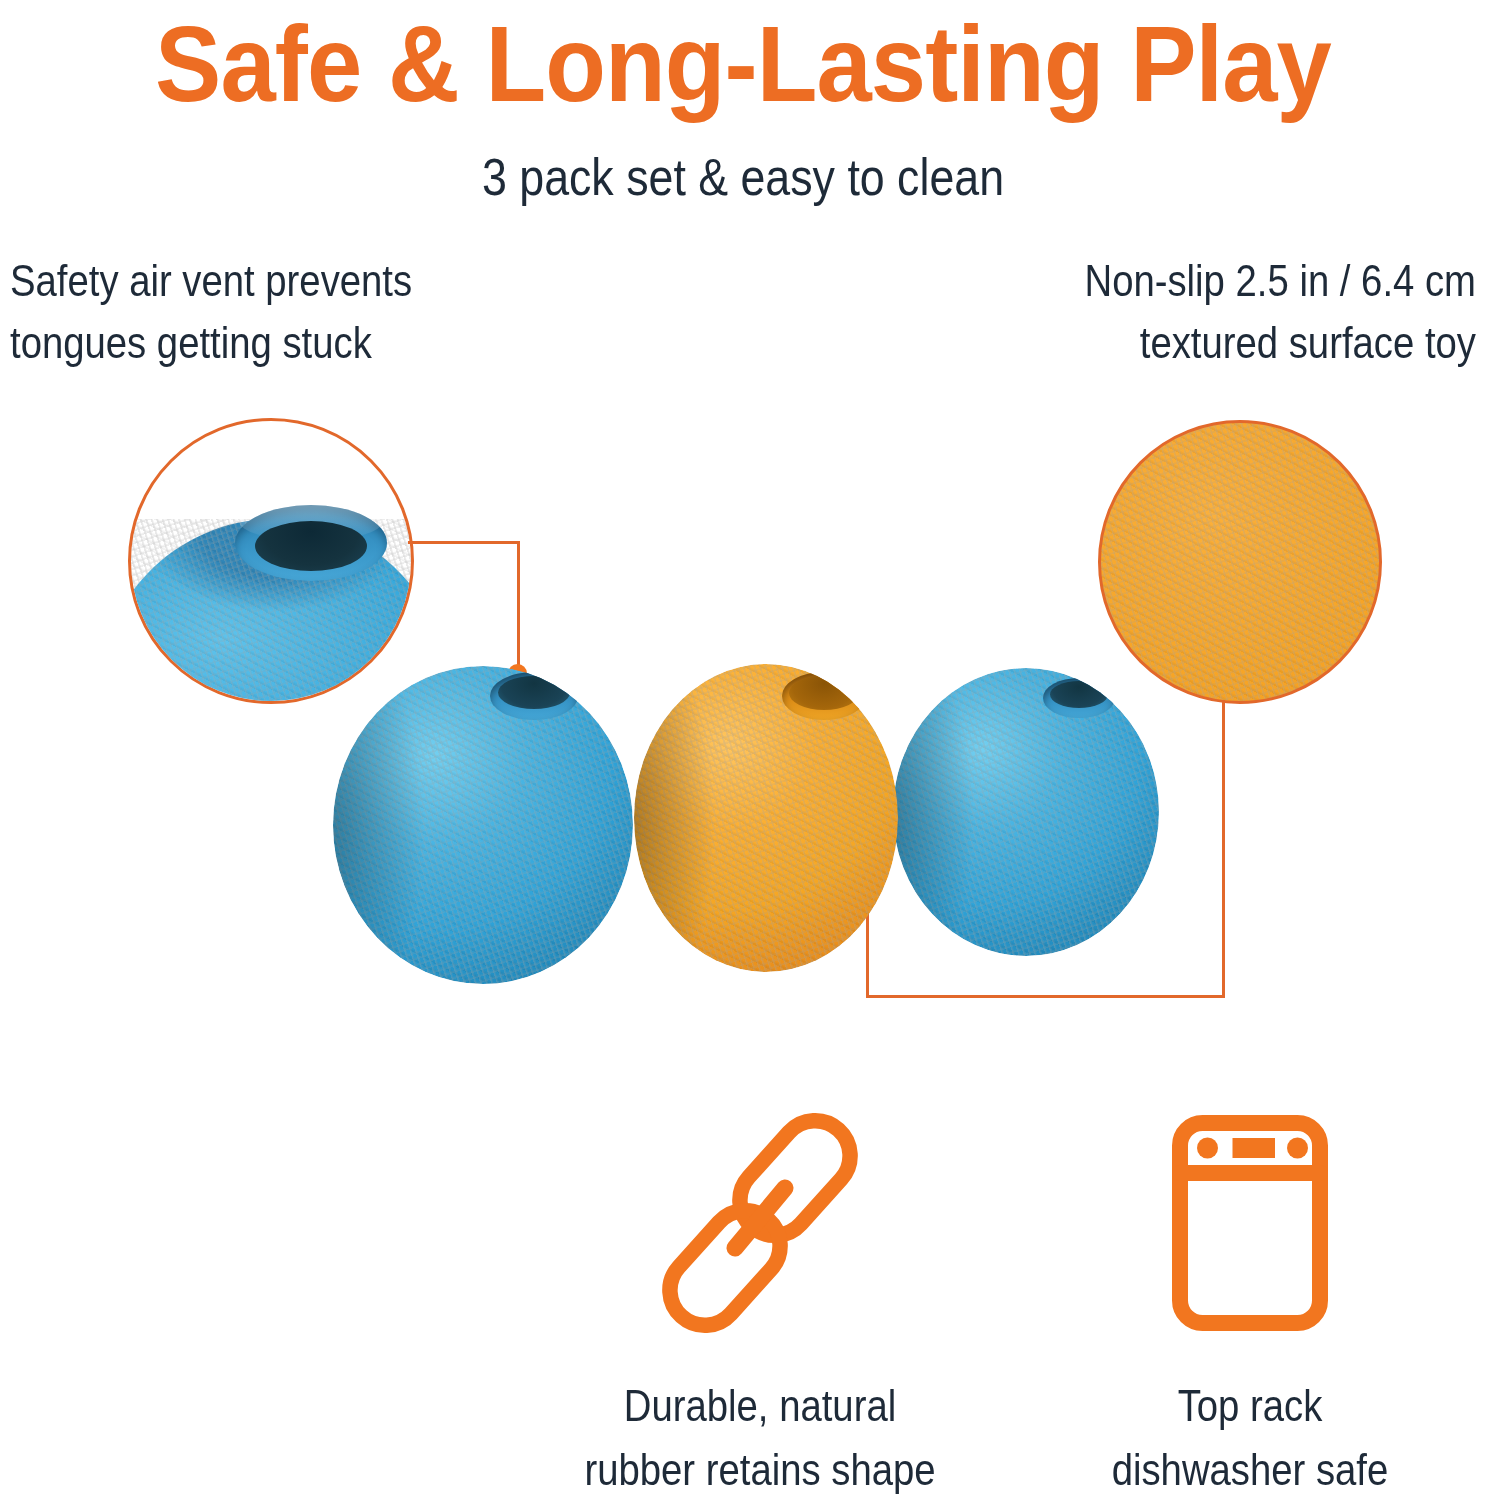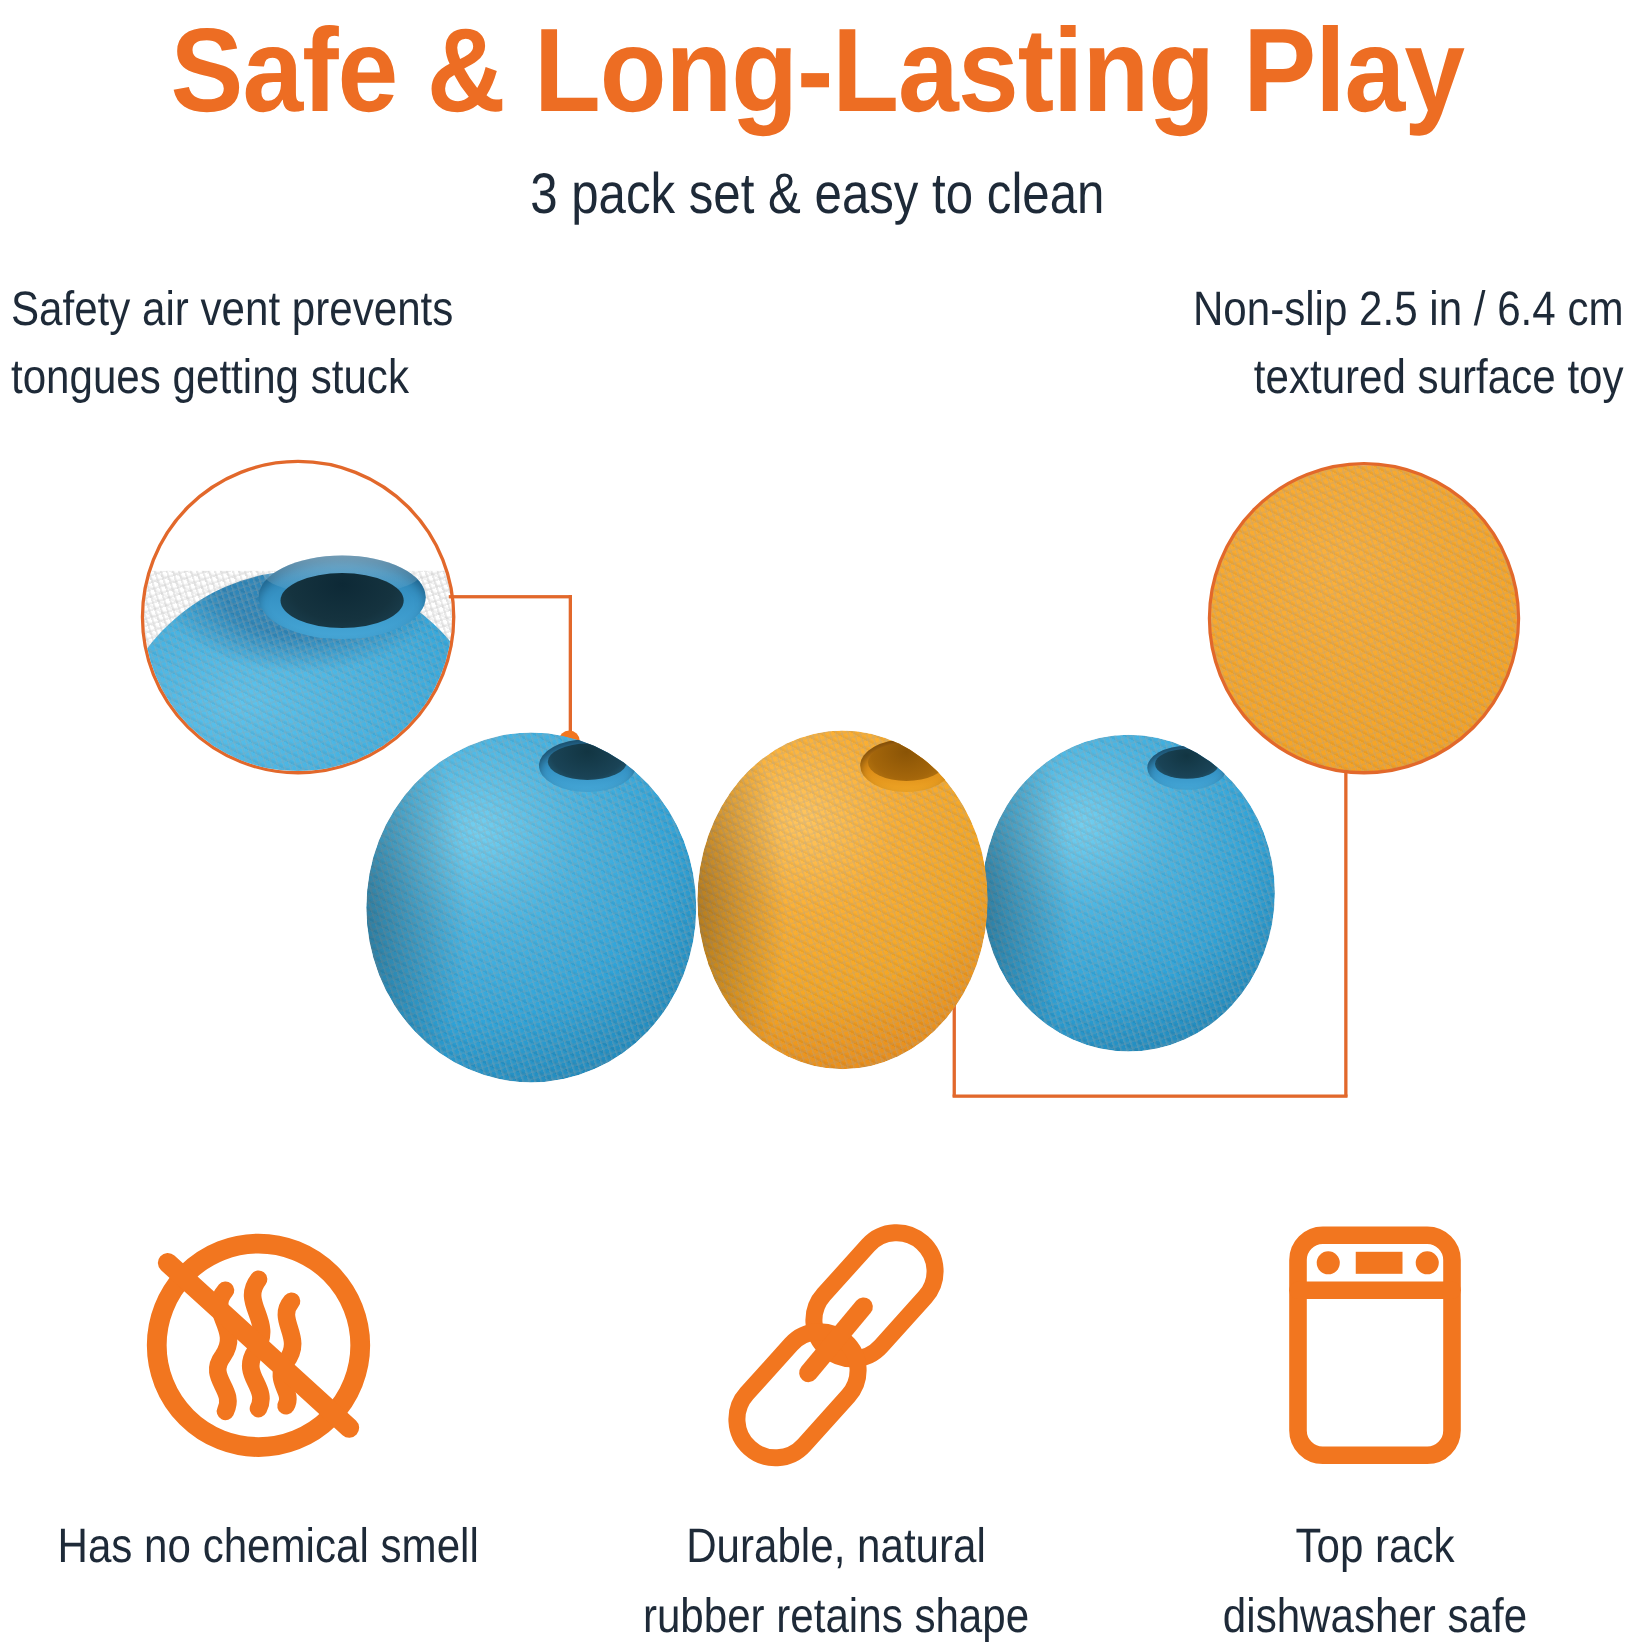--- a/index.html
+++ b/index.html
@@ -294,36 +294,20 @@
 
   <div class="ball ball-orange" style="left:634px; top:664px; width:264px; height:308px;">
     <div class="ball-surface"></div>
     <div class="tex"></div>
     <div class="tex-hi"></div>
     <div class="ball-shadow-l"></div>
     <div class="hole-outer" style="left:148px; top:8px; width:84px; height:48px;"></div>
     <div class="hole-inner" style="left:155px; top:12px; width:70px; height:34px;"></div>
   </div>
 
-  <div class="feature" style="left:25px; top:1098px;">
-    <div class="feature-icon">
-      <svg width="250" height="250" viewBox="0 0 100 100" aria-hidden="true">
-        <g fill="none" stroke="#F2761F" stroke-width="7.2" stroke-linecap="round">
-          <circle cx="50" cy="50" r="37"></circle>
-          <path d="M38 30 C31 38 44 44 37 54 C31 62 42 66 38 74" stroke-width="6.4"></path>
-          <path d="M50 26 C43 35 56 41 49 52 C43 61 54 65 50 73" stroke-width="6.4"></path>
-          <path d="M62 34 C56 41 67 47 60 56 C55 63 63 67 60 72" stroke-width="6.4"></path>
-          <path d="M17 20 L83 80" stroke-width="7.2"></path>
-        </g>
-      </svg>
-    </div>
-    <div class="feature-label">
-      <div>Has no chemical smell</div>
-    </div>
-  </div>
 
   <div class="feature" style="left:550px; top:1098px;">
     <div class="feature-icon">
       <svg width="250" height="250" viewBox="0 0 100 100" aria-hidden="true">
         <g fill="none" stroke="#F2761F" stroke-width="6.2" stroke-linecap="round" stroke-linejoin="round">
           <rect x="50" y="6" width="28" height="52" rx="14" transform="rotate(42 64 32)"></rect>
           <rect x="22" y="42" width="28" height="52" rx="14" transform="rotate(42 36 68)"></rect>
           <path d="M60 36 L40 60" stroke-width="6.8"></path>
         </g>
       </svg>

